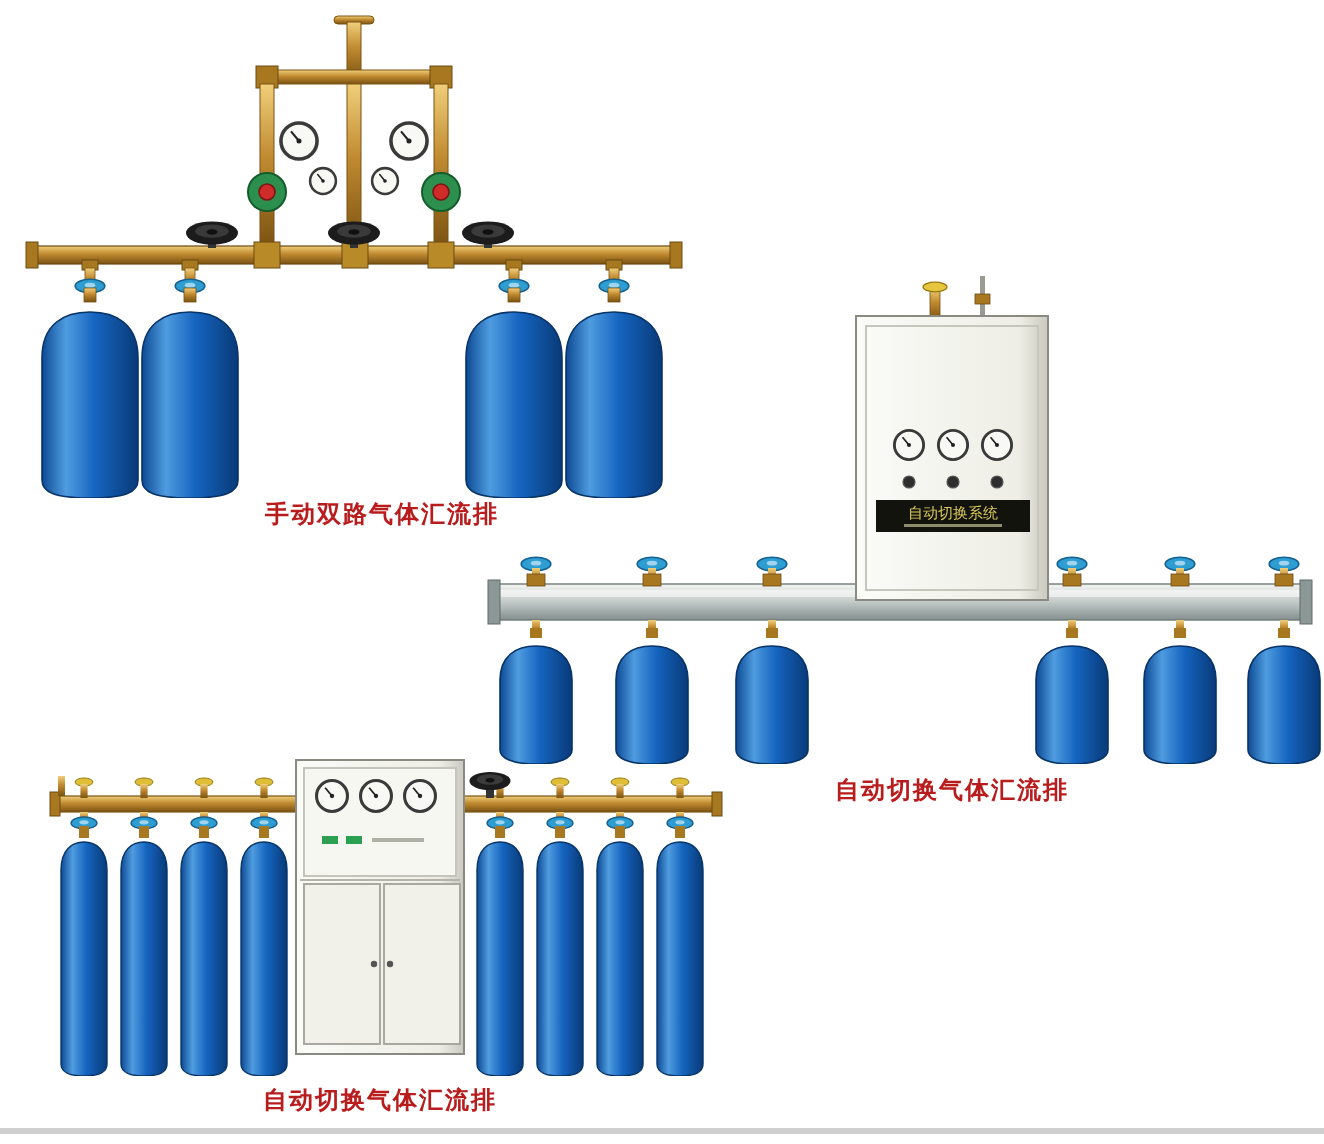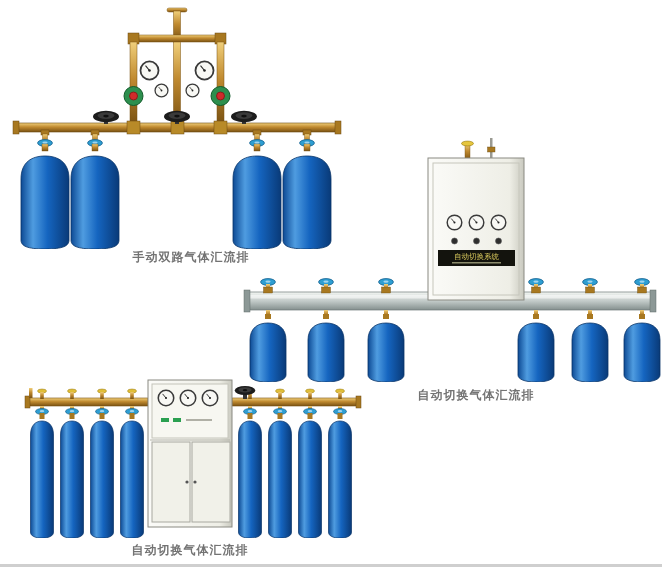--- a/index.html
+++ b/index.html
@@ -4,21 +4,21 @@
 <style>
   * { margin:0; padding:0; box-sizing:border-box; }
   html,body { background:#ffffff; }
   body { font-family:"DejaVu Sans","Liberation Sans",sans-serif; }
   .canvas { position:relative; width:662px; height:572px; background:#ffffff; overflow:hidden; }
   .fig { position:absolute; }
   .caption {
     position:absolute;
     font-size:12px;
     font-weight:bold;
-    color:#737373;
+    color:#b91c1c;
     text-align:center;
     letter-spacing:1px;
     white-space:nowrap;
   }
   .bottom-line { position:absolute; left:0; top:564px; width:662px; height:3px; background:#cfcfcf; }
 </style>
 </head>
 <body>
 
 <svg aria-hidden="true" style="position:absolute;width:0;height:0">

